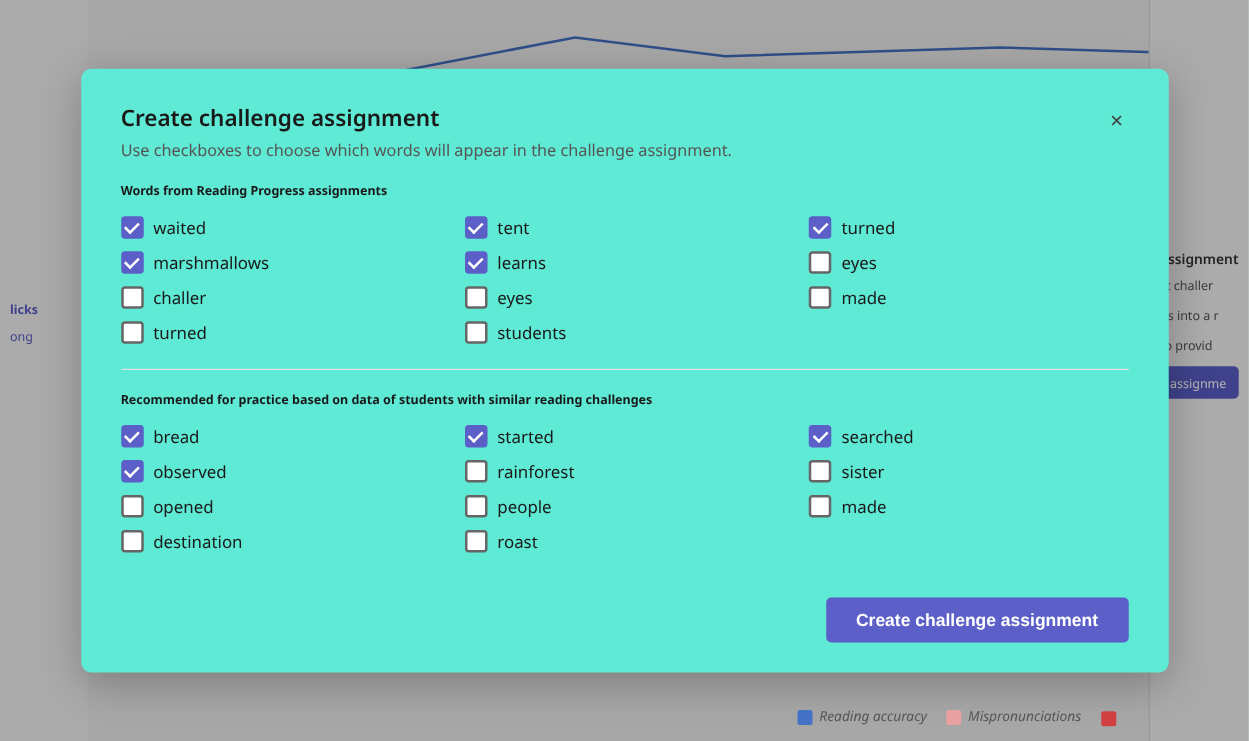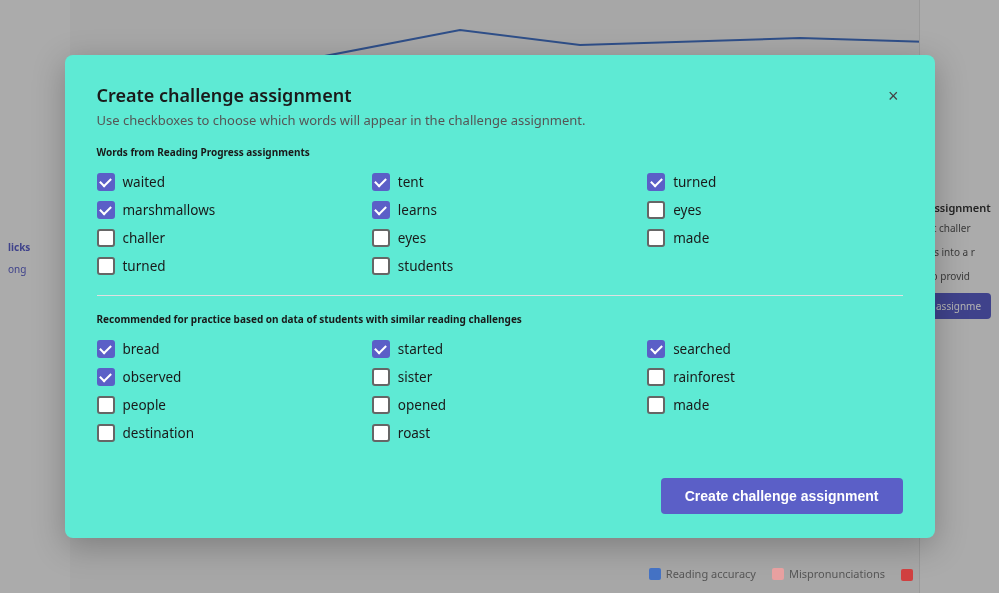--- a/index.html
+++ b/index.html
@@ -201,26 +201,27 @@
       padding: 10px 24px;
       font-size: 14px;
       font-weight: 600;
       cursor: pointer;
     }
 
     
     .legend-bar {
       position: absolute;
       bottom: 12px;
-      right: 86px;
+      right: 106px;
       display: flex;
       align-items: flex-end;
       gap: 16px;
       font-size: 11px;
       color: #555;
+      font-style: italic;
     }
 
     .legend-item {
       display: flex;
       align-items: center;
       gap: 5px;
     }
 
     .legend-dot {
       width: 12px;
@@ -325,33 +326,33 @@
         <div class="word-item">
           <div class="checkbox checked"></div>
           <span>searched</span>
         </div>
         <div class="word-item">
           <div class="checkbox checked"></div>
           <span>observed</span>
         </div>
         <div class="word-item">
           <div class="checkbox unchecked"></div>
+          <span>rainforest</span>
+        </div>
+        <div class="word-item">
+          <div class="checkbox unchecked"></div>
           <span>sister</span>
         </div>
         <div class="word-item">
           <div class="checkbox unchecked"></div>
-          <span>rainforest</span>
+          <span>opened</span>
         </div>
         <div class="word-item">
           <div class="checkbox unchecked"></div>
           <span>people</span>
-        </div>
-        <div class="word-item">
-          <div class="checkbox unchecked"></div>
-          <span>opened</span>
         </div>
         <div class="word-item">
           <div class="checkbox unchecked"></div>
           <span>made</span>
         </div>
         <div class="word-item">
           <div class="checkbox unchecked"></div>
           <span>destination</span>
         </div>
         <div class="word-item">

